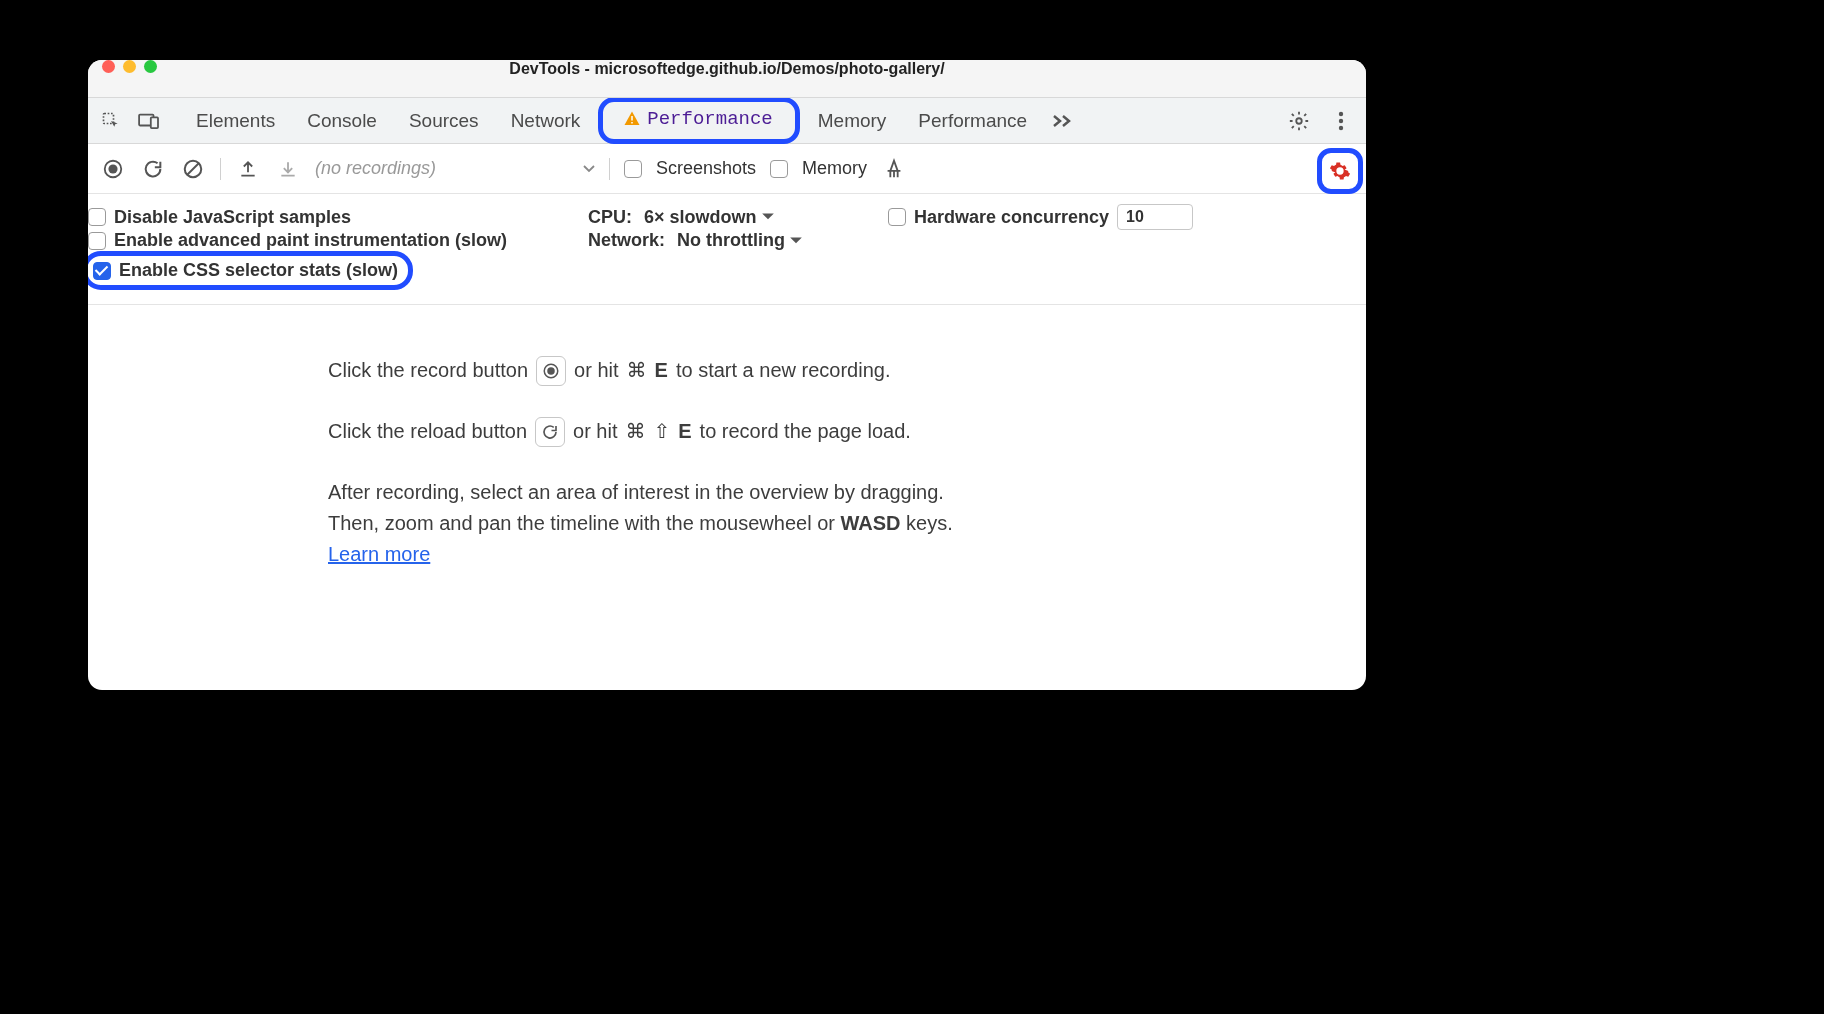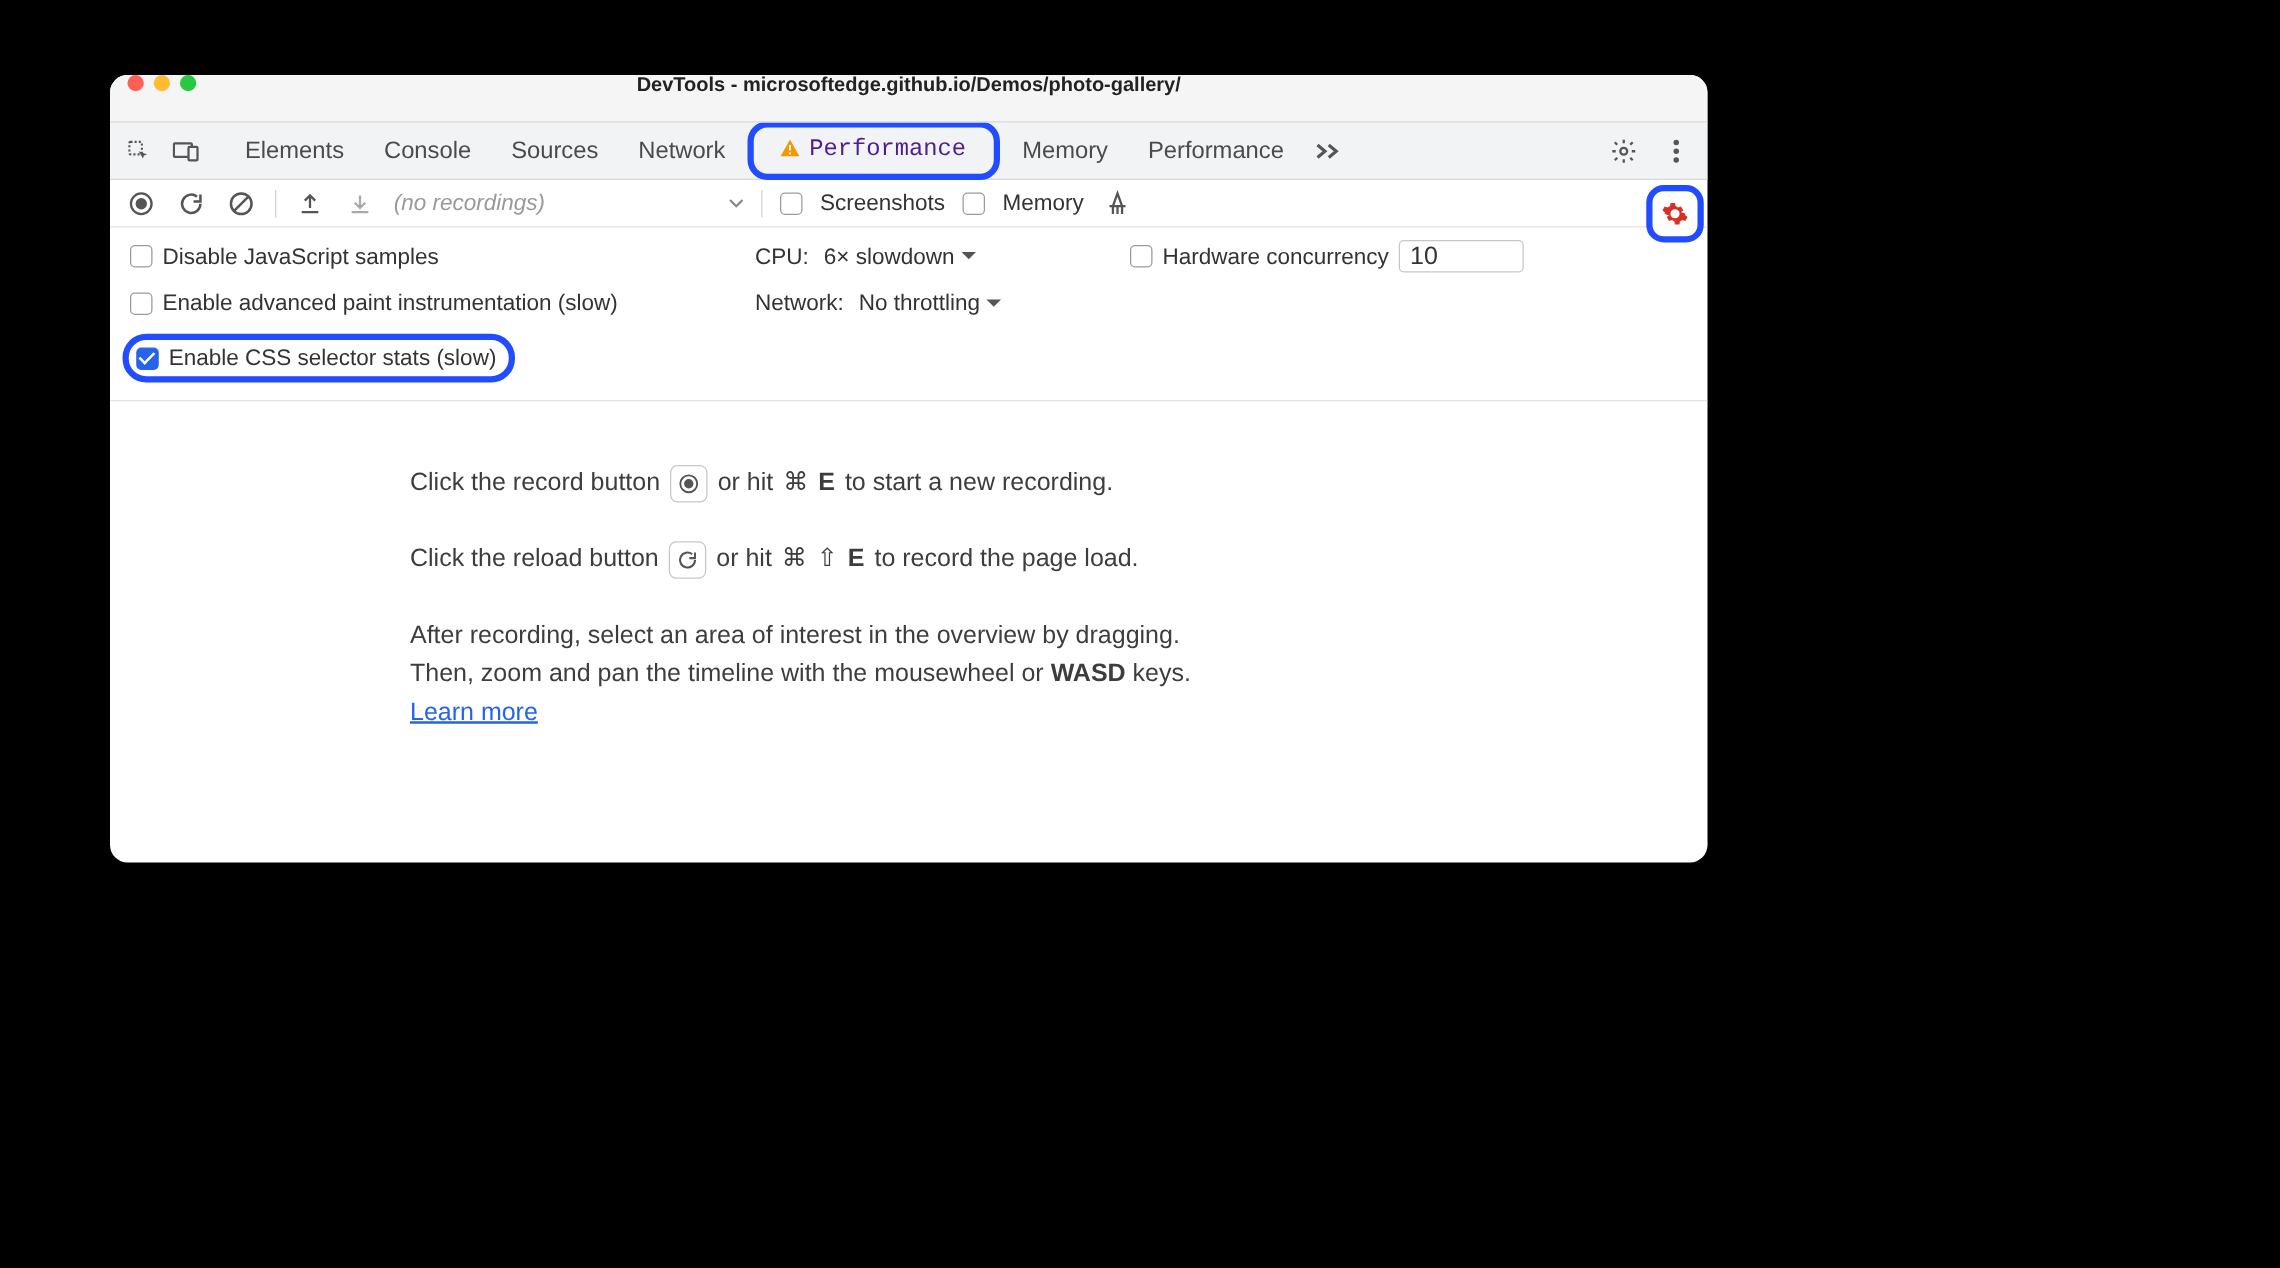--- a/index.html
+++ b/index.html
@@ -98,21 +98,21 @@
   .gear, .dots {
     width: 30px;
     height: 30px;
     display: flex;
     align-items: center;
     justify-content: center;
     color: #555;
     margin: 0 4px;
   }
   .toolbar {
-    height: 38px;
+    height: 50px;
     display: flex;
     align-items: center;
     padding: 0 12px;
     gap: 14px;
     border-bottom: 1px solid #e4e4e4;
     position: relative;
   }
   .tool-icon {
     width: 26px;
     height: 26px;
@@ -157,49 +157,49 @@
     border-width: 0 2.5px 2.5px 0;
     transform: rotate(45deg);
   }
   .cb-label {
     font-size: 18px;
     color: #333;
     margin-left: 6px;
     vertical-align: middle;
   }
   .settings-panel {
-    padding: 10px 12px 14px 16px;
+    padding: 10px 12px 14px 0;
     border-bottom: 1px solid #e4e4e4;
     display: grid;
     grid-template-columns: 500px 300px 480px;
-    row-gap: 14px;
     align-items: center;
     font-size: 18px;
     color: #333;
+    font-weight: bold;
   }
   .setrow {
     display: flex;
     align-items: center;
     gap: 8px;
   }
   .label { color: #333; }
   .dropdown {
     display: inline-flex;
     align-items: center;
     gap: 4px;
     color: #333;
     padding: 0 4px;
   }
   .numinput {
-    width: 100px;
+    width: 76px;
     height: 26px;
     border: 1px solid #c7c7c7;
     border-radius: 4px;
     padding: 0 8px;
-    font-size: 20px;
+    font-size: 16px;
     display: inline-flex;
     align-items: center;
     color: #333;
   }
   .row3-wrap {
     display: flex;
     align-items: center;
   }
   .hl-box {
     border: 5px solid #214cff;

